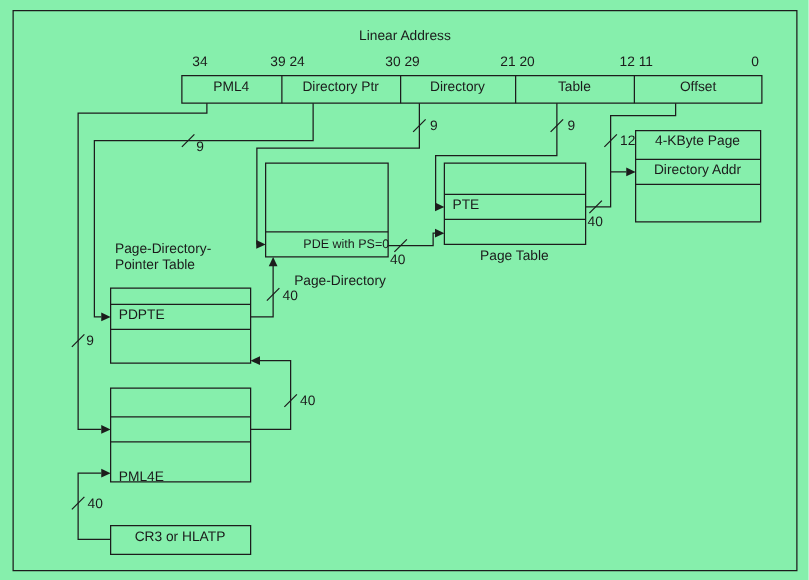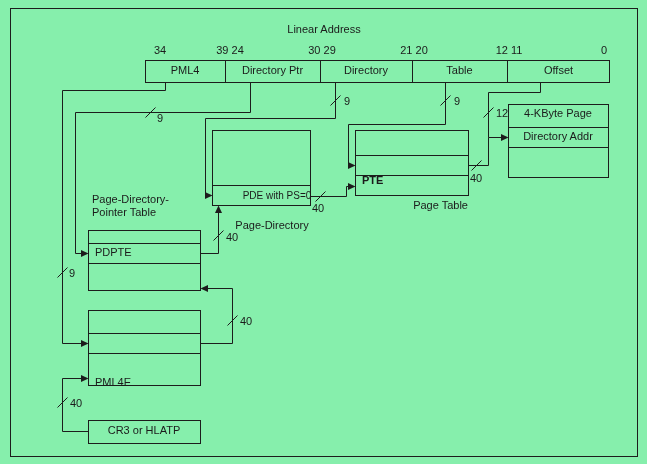--- a/index.html
+++ b/index.html
@@ -145,22 +145,22 @@
 
   <div class="lbl c" style="left:145px; top:64px; width:80px;">PML4</div>
   <div class="lbl c" style="left:225px; top:64px; width:95px;">Directory Ptr</div>
   <div class="lbl c" style="left:320px; top:64px; width:92px;">Directory</div>
   <div class="lbl c" style="left:412px; top:64px; width:95px;">Table</div>
   <div class="lbl c" style="left:507px; top:64px; width:103px;">Offset</div>
 
   <div class="lbl c" style="left:508px; top:107px; width:100px;">4-KByte Page</div>
   <div class="lbl c" style="left:508px; top:130px; width:100px;">Directory Addr</div>
 
-  <div class="lbl" style="left:362px; top:174px;font-weight:bold;">PTE</div>
-  <div class="lbl c" style="left:355px; top:199px; width:113px;text-align:right;">Page Table</div>
+  <div class="lbl" style="left:362px; top:158px;">PTE</div>
+  <div class="lbl c" style="left:355px; top:199px; width:113px;">Page Table</div>
 
   <div class="lbl c sm" style="left:228px; top:190px; width:98px;">PDE with PS=0</div>
   <div class="lbl c" style="left:224px; top:219px; width:96px;">Page-Directory</div>
 
   <div class="lbl" style="left:92px; top:193px;">Page-Directory-</div>
   <div class="lbl" style="left:92px; top:206px;">Pointer Table</div>
   <div class="lbl" style="left:95px; top:246px;">PDPTE</div>
 
   <div class="lbl" style="left:95px; top:336px;margin-top:40px;">PML4E</div>
 

